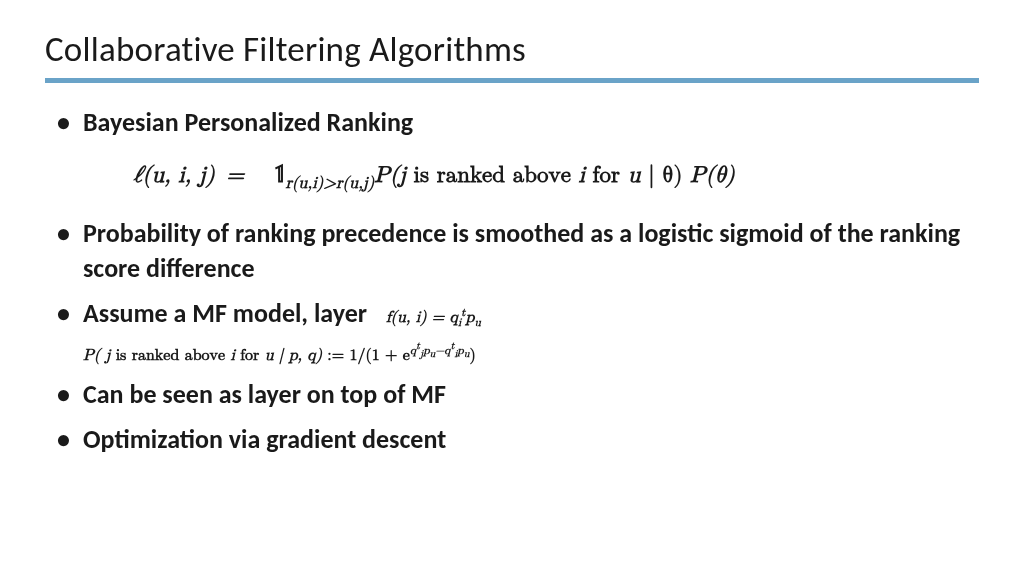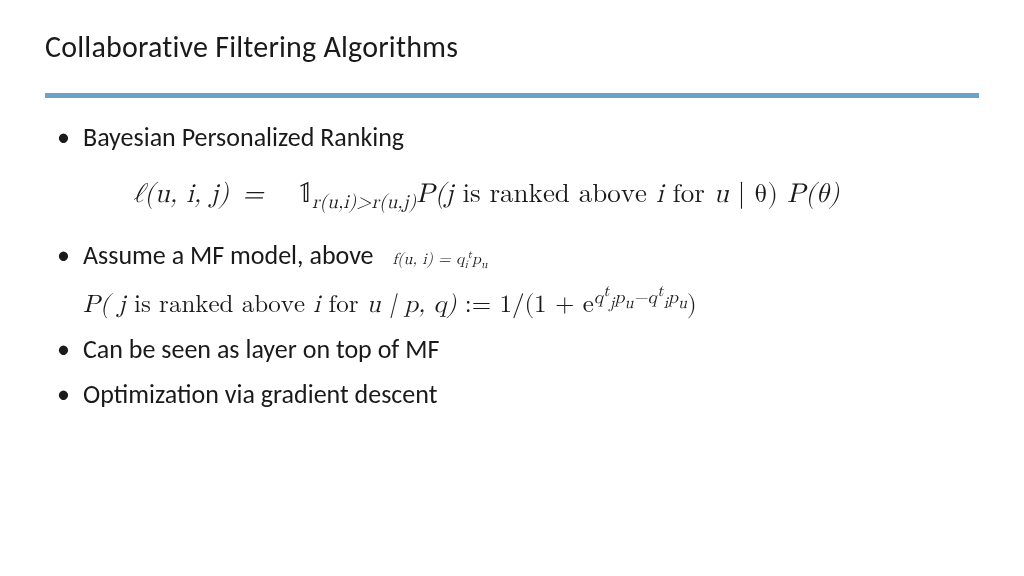--- a/index.html
+++ b/index.html
@@ -1,22 +1,22 @@
 <!DOCTYPE html>
 <html><head>
   <meta charset="utf-8">
   <style>
     * { margin: 0; padding: 0; box-sizing: border-box; }
     body { width: 1024px; height: 576px; background: white; font-family: "Segoe UI", "Calibri", -apple-system, sans-serif; color: #1a1a1a; padding: 28px 45px; overflow: hidden; }
-    .title { font-size: 30px; font-weight: 400; letter-spacing: 0.2px; margin-bottom: 28px; }
+    .title { font-size: 35px; font-weight: 400; letter-spacing: 0.2px; margin-bottom: 8px; }
     .divider { height: 5px; background: #6aa3c8; margin-bottom: 22px; }
     ul.slide { list-style: none; margin-left: 12px; }
-    ul.slide > li { position: relative; padding-left: 26px; font-size: 26px; line-height: 1.35; margin-bottom: 10px; }
+    ul.slide > li { position: relative; padding-left: 26px; font-size: 26px; line-height: 1.35; margin-bottom: 10px; font-weight: bold; }
     ul.slide > li::before { content: "•"; position: absolute; left: 0; top: 0; font-size: 26px; }
-    .eq-block { margin: 18px 0 22px 50px; font-family: "Latin Modern Math","STIX Two Math","Cambria Math","Times New Roman",serif; font-size: 27px; }
+    .eq-block { margin: 18px 0 22px 50px; font-family: "Latin Modern Math","STIX Two Math","Cambria Math","Times New Roman",serif; font-size: 23px; }
     .eq-inline { font-family: "Latin Modern Math","STIX Two Math","Cambria Math","Times New Roman",serif; font-size: 16px; }
     .eq-sub { font-size: 0.72em; vertical-align: sub; font-style: italic; }
     .eq-sup { font-size: 0.72em; vertical-align: super; font-style: italic; }
     .ital { font-style: italic; }
     .dblone { font-family: "Cambria Math","STIX Two Math",serif; font-size: 1.15em; position: relative; }
   </style>
 </head>
 <body>
 
 <div class="title">Collaborative Filtering Algorithms</div>
@@ -26,24 +26,27 @@
 
   <li>
     <span>Bayesian Personalized Ranking</span>
     <div class="eq-block">
       <span class="ital">ℓ(u, i, j) =</span>
       &nbsp;&nbsp;
       <span class="dblone">𝟙</span><span class="eq-sub">r(u,i)&gt;r(u,j)</span><span class="ital">P(j</span><span> is ranked above </span><span class="ital">i</span><span> for </span><span class="ital">u</span><span> | θ)</span><span class="ital"> P(θ)</span>
     </div>
   </li>
 
+  <li>
+    <span>Probability of ranking precedence is smoothed as a logistic sigmoid of the ranking score difference</span>
+  </li>
 
   <li>
-    <span>Assume a MF model, above  </span><span class="eq-inline"><span class="ital">f(u, i) = q</span><span class="eq-sub">i</span><span class="eq-sup">t</span><span class="ital">p</span><span class="eq-sub">u</span></span>
-    <div class="eq-block" style="margin:8px 0 8px 0px;font-size:25px;">
+    <span>Assume a MF model, layer  </span><span class="eq-inline"><span class="ital">f(u, i) = q</span><span class="eq-sub">i</span><span class="eq-sup">t</span><span class="ital">p</span><span class="eq-sub">u</span></span>
+    <div class="eq-block" style="margin:8px 0 8px 0px;font-size:16px;">
       <span class="ital">P( j</span><span> is ranked above </span><span class="ital">i</span><span> for </span><span class="ital">u</span><span class="ital"> | p, q)</span><span> := 1/(1 + e</span><span class="eq-sup"><span class="ital">q</span><span style="font-size:0.9em;vertical-align:super;">t</span><span style="font-size:0.9em;vertical-align:sub;">j</span><span class="ital">p</span><span style="font-size:0.9em;vertical-align:sub;">u</span>−<span class="ital">q</span><span style="font-size:0.9em;vertical-align:super;">t</span><span style="font-size:0.9em;vertical-align:sub;">i</span><span class="ital">p</span><span style="font-size:0.9em;vertical-align:sub;">u</span></span><span>)</span>
     </div>
   </li>
 
   <li>
     <span>Can be seen as layer on top of MF</span>
   </li>
 
   <li>
     <span>Optimization via gradient descent</span>

